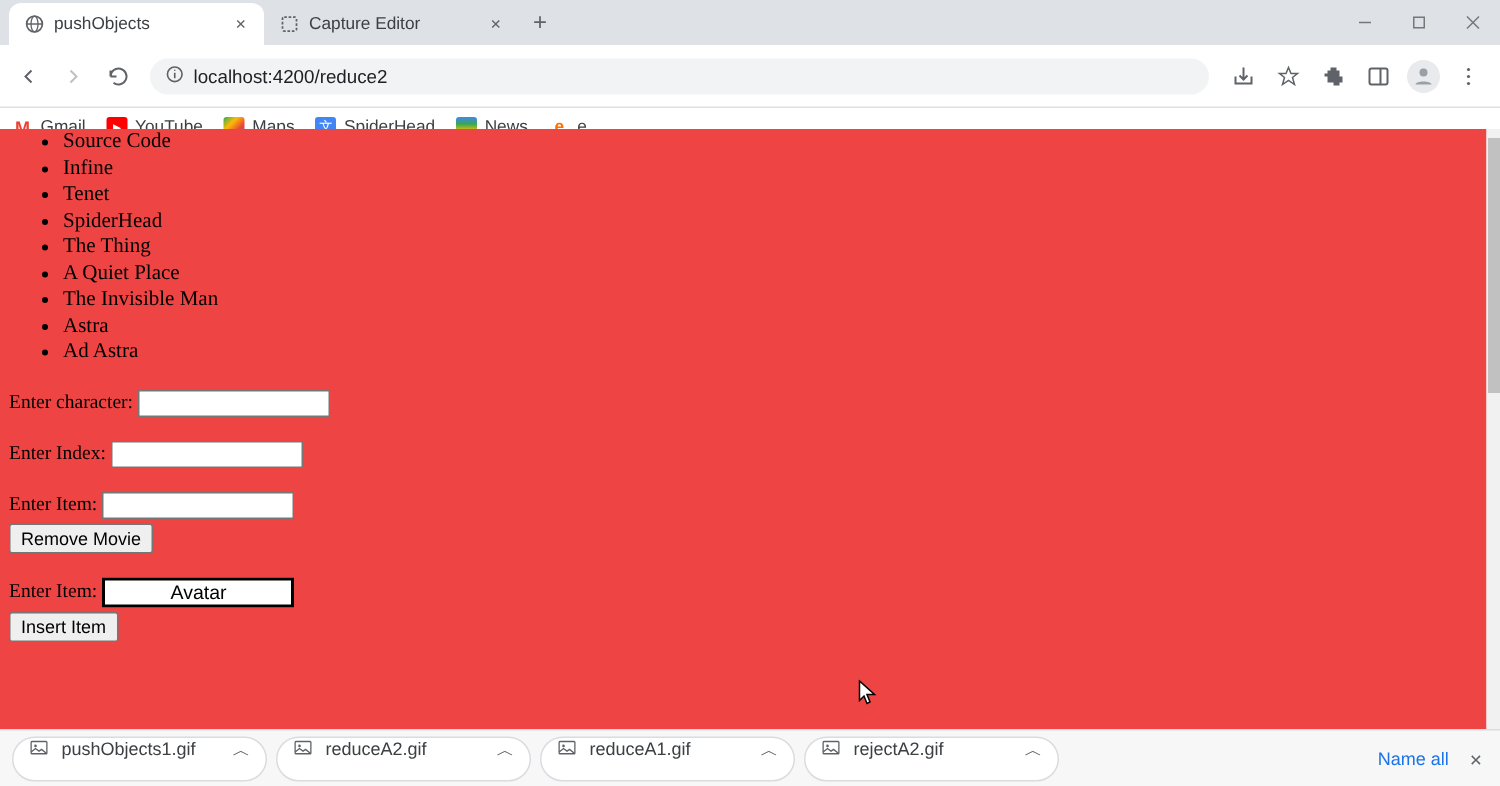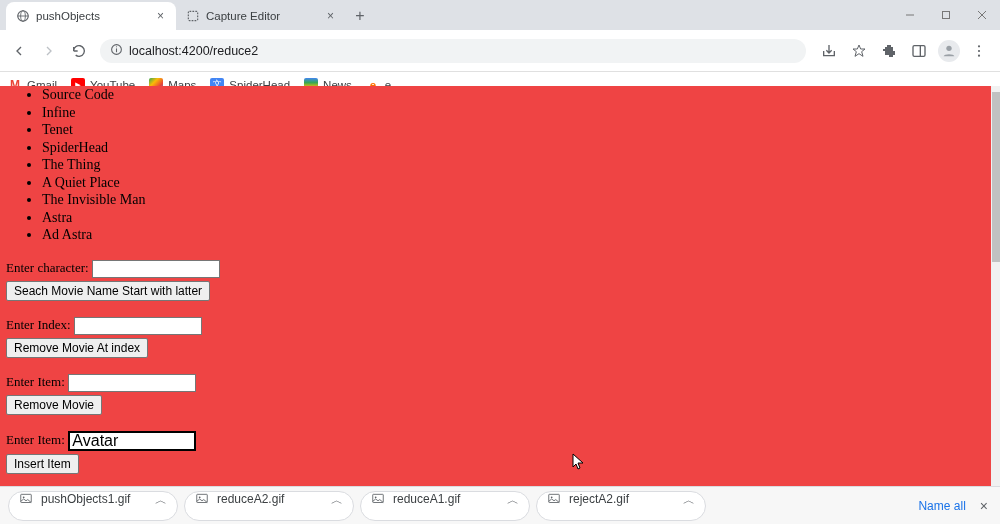--- a/index.html
+++ b/index.html
@@ -42,21 +42,21 @@
     .bookmark .bm-icon.e { color: #ff6f00; font-weight: bold; }
 
     
     .viewport { position: absolute; top: 86px; left: 0; right: 9px; bottom: 38px; overflow: hidden; background: #ef4444; }
     .page-content { padding: 0 6px; font-family: "Times New Roman", serif; font-size: 14px; color: #000; }
     ul.movies { list-style: disc; padding-left: 36px; }
     ul.movies li { line-height: 1.25; padding: 0; }
     
     .form-block { margin-top: 16px; }
     .form-block label { font-family: "Times New Roman", serif; font-size: 13px; }
-    .form-block input[type="text"] { height: 18px; font-size: 16px; padding: 1px 2px; border: 1px solid #767676; vertical-align: middle; }
+    .form-block input[type="text"] { height: 18px; font-size: 13px; padding: 1px 2px; border: 1px solid #767676; vertical-align: middle; text-align: center; }
     .form-block input.focused { border: 2px solid #000; outline: none; height: 20px; }
     .form-btn { display: inline-block; margin-top: 3px; padding: 2px 7px; font-size: 12px; font-family: Arial, sans-serif; background: #efefef; border: 1px solid #767676; border-radius: 2px; }
     .form-btn-row { margin-top: 12px; }
 
     
     .vscroll { position: absolute; top: 86px; right: 0; width: 9px; bottom: 38px; background: #f1f1f1; }
     .vscroll .thumb { position: absolute; top: 6px; left: 1px; width: 8px; height: 170px; background: #c1c1c1; border-radius: 0; }
 
     
     .download-shelf { position: absolute; bottom: 0; left: 0; right: 0; height: 38px; background: #f7f7f7; border-top: 1px solid #dadce0; display: flex; align-items: center; padding: 0 8px; font-size: 12px; color: #3c4043; }
@@ -217,27 +217,25 @@
       <li>The Thing</li>
       <li>A Quiet Place</li>
       <li>The Invisible Man</li>
       <li>Astra</li>
       <li>Ad Astra</li>
     </ul>
 
     <div class="form-block">
       <label>Enter character:</label>
       <input type="text" style="width: 128px;" value=""><br>
-      <span class="form-btn">Seach Movie Name Start with latter</span>
     </div>
 
     <div class="form-block">
       <label>Enter Index:</label>
       <input type="text" style="width: 128px;" value=""><br>
-      <span class="form-btn">Remove Movie At index</span>
     </div>
 
     <div class="form-block">
       <label>Enter Item:</label>
       <input type="text" style="width: 128px;" value=""><br>
       <span class="form-btn">Remove Movie</span>
     </div>
 
     <div class="form-block">
       <label>Enter Item:</label>

